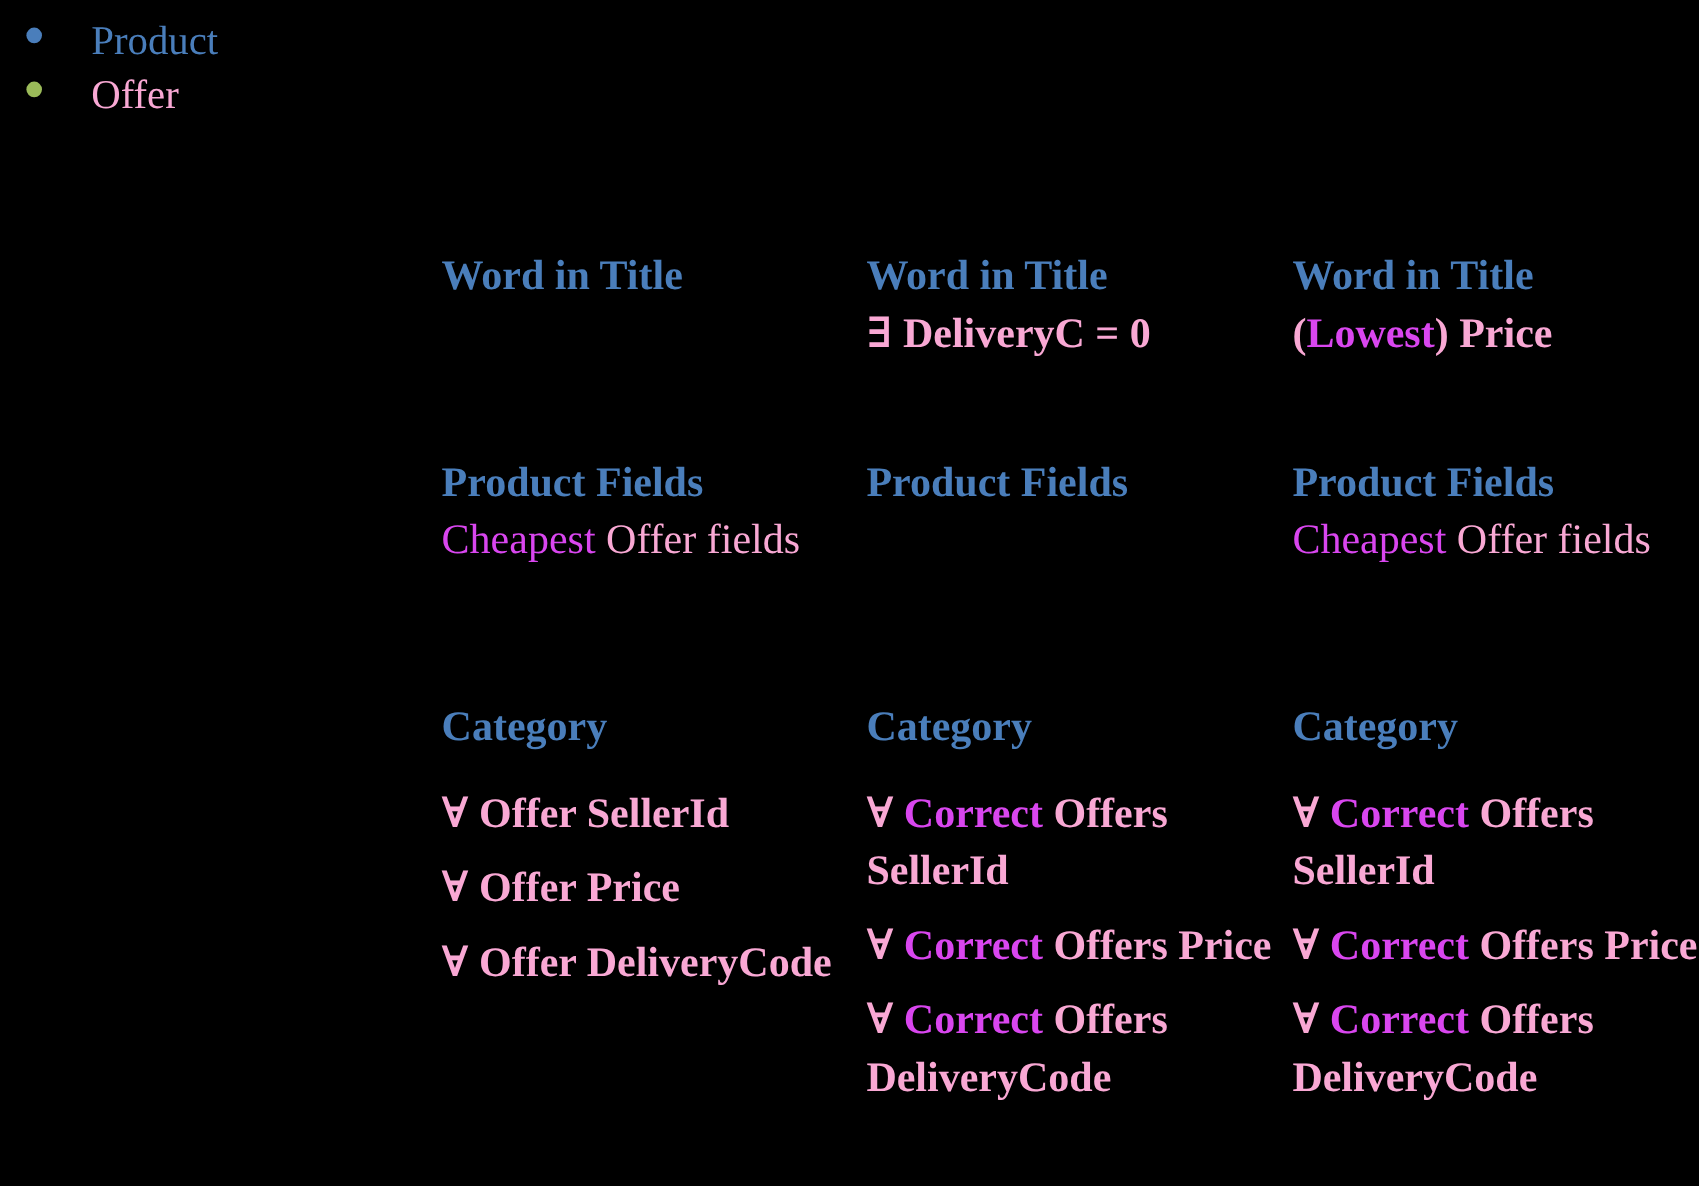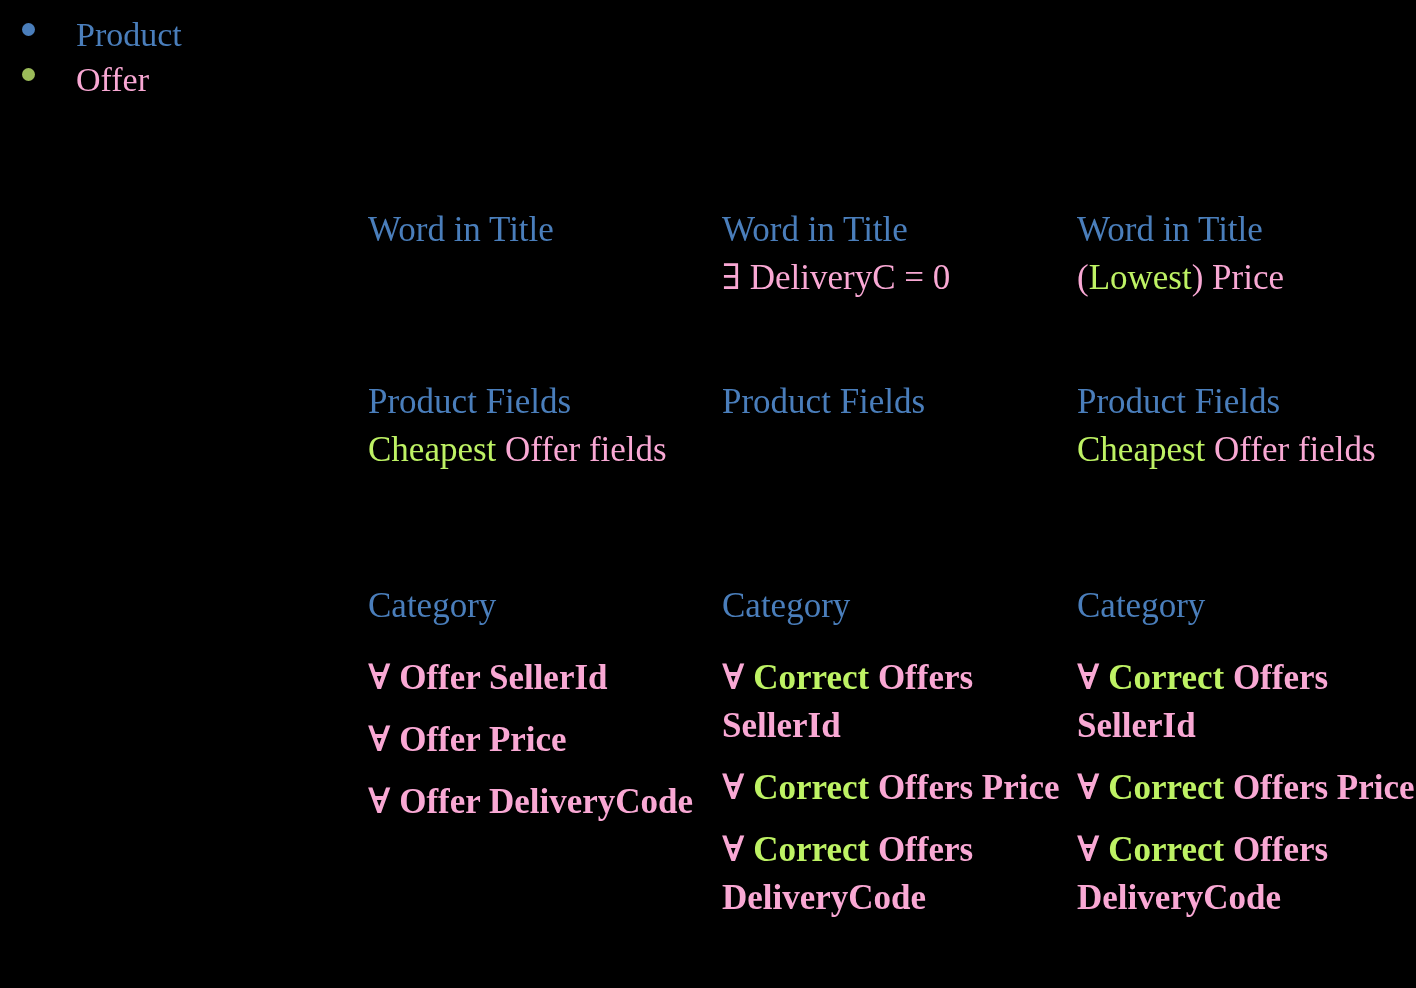--- a/index.html
+++ b/index.html
@@ -11,21 +11,21 @@
     width: 1416px;
     height: 988px;
     position: relative;
     overflow: hidden;
     font-family: "Liberation Serif", "DejaVu Serif", serif;
     -webkit-font-smoothing: antialiased;
   }
 
   .blue  { color: #4A7EBB; }
   .green { color: #f9a8d4; }
-  .red   { color: #bef264; }
+  .red   { color: #d946ef; }
 
   
   #bullet-list {
     position: absolute;
     left: 22px;
     top: 12px;
     width: 360px;
   }
   .bullet-row {
     display: flex;
@@ -76,21 +76,21 @@
   }
 
   
   .blk-header   { min-height: 172px; }
   .blk-fields   { min-height: 204px; }
   .blk-category { min-height: 0; }
 
   .cat-title { margin-bottom: 24px; }
   .cat-item  { margin-bottom: 14px; font-weight: bold; }
 
-  .nowrap { white-space: nowrap; }
+  .nowrap { white-space: nowrap; font-weight: bold; }
 </style>
 </head>
 <body>
 
 <div id="bullet-list">
 
   <div class="bullet-row">
     <span class="bullet-dot blue-dot"></span>
     <span class="bullet-label blue">Product</span>
   </div>

